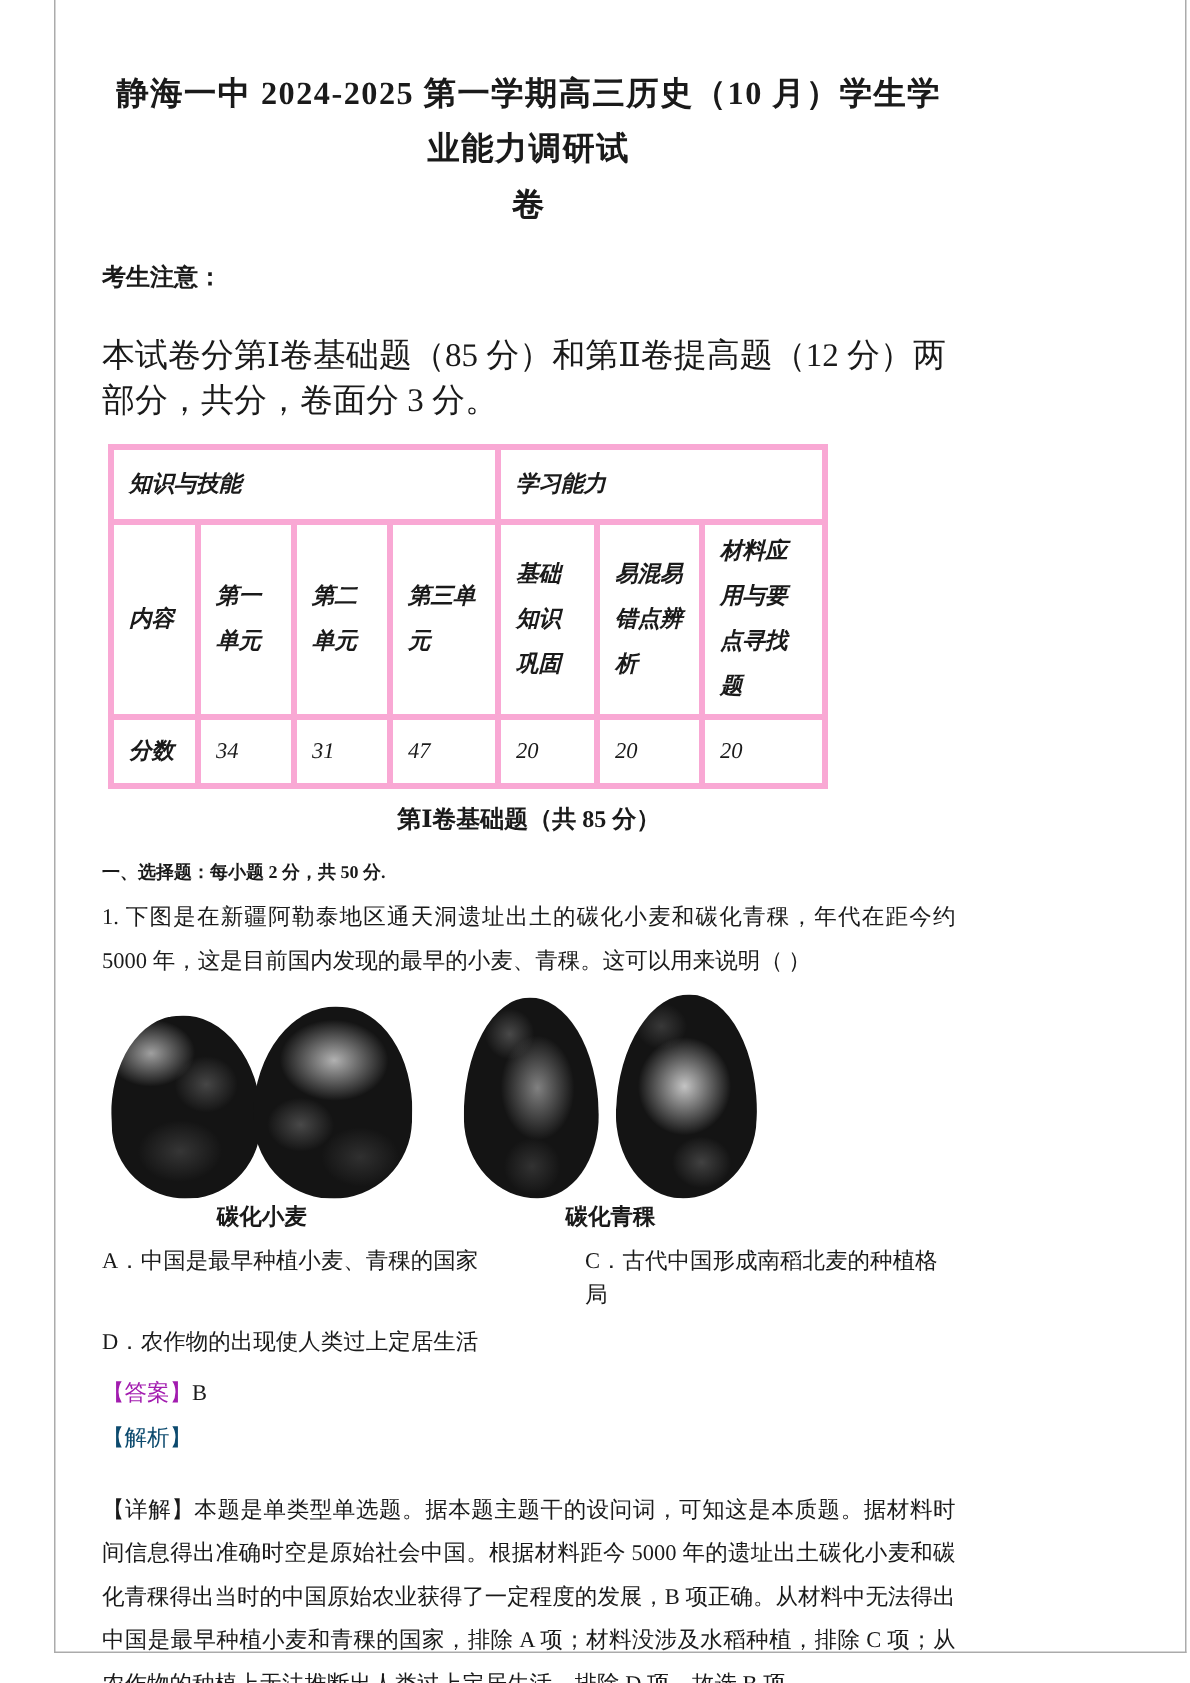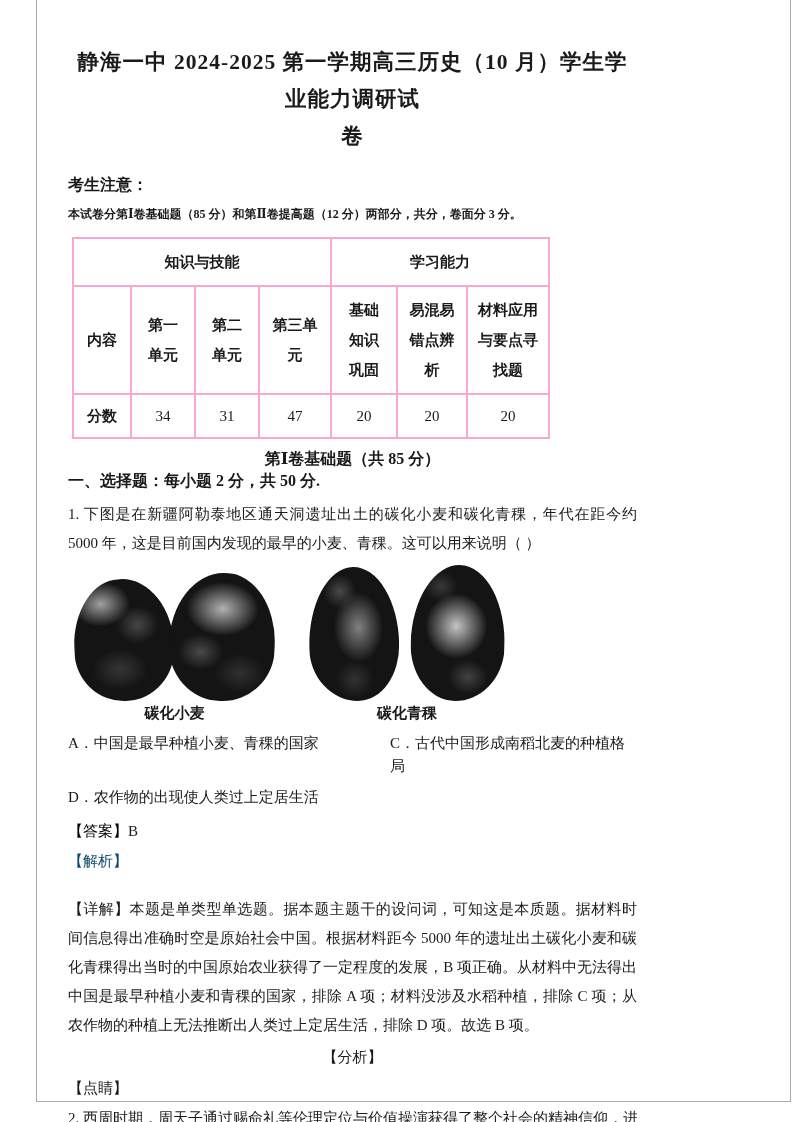--- a/index.html
+++ b/index.html
@@ -8,31 +8,31 @@
     font-family:"Liberation Serif","DejaVu Serif",serif;
     color:#1a1a1a;font-size:15px;
   }
   .page{position:relative;width:727px;height:1122px;box-sizing:border-box;
     padding:44px 90px 0 68px;}
   .frame{position:absolute;left:36px;top:-6px;width:753px;height:1107px;
     border-left:1px solid #ababab;border-right:1px solid #ababab;
     border-bottom:1px solid #ababab;pointer-events:none;}
   .title{font-size:21.5px;font-weight:700;text-align:center;line-height:37px;letter-spacing:1px;}
   .notice-label{margin-top:20px;font-weight:700;font-size:16px;}
-  .notice-text{margin-top:10px;font-weight:700;font-size:12px;}
+  .notice-text{margin-top:26px;font-weight:400;font-size:22px;}
   table.score-table{margin-top:14px;margin-left:4px;border-collapse:collapse;
     table-layout:fixed;width:476px;}
-  table.score-table td{border:2px solid #f9a8d4;padding:3px 10px;font-size:15px;
-    vertical-align:middle;text-align:center;line-height:30px;word-break:break-all;}
+  table.score-table td{border:4px solid #f9a8d4;padding:3px 10px;font-size:15px;
+    vertical-align:middle;text-align:left;line-height:30px;word-break:break-all;font-style:italic;}
   tr.r1 td{height:40px;font-weight:700;}
   tr.r2 td{height:100px;font-weight:700;}
   tr.r3 td{height:36px;}
   tr.r3 td:first-child{font-weight:700;}
   .section-title{margin-top:10px;text-align:center;font-weight:700;font-size:16px;}
-  .part-title{margin-top:1px;font-weight:700;font-size:16px;font-family:Liberation Serif, serif;}
+  .part-title{margin-top:16px;font-weight:700;font-size:12px;font-family:Liberation Serif, serif;}
   .stem{margin-top:8px;line-height:29px;text-align:justify;}
   .figure{margin-top:5px;display:flex;align-items:flex-end;gap:34px;padding-left:6px;height:160px;}
   .seed-group{display:flex;flex-direction:column;align-items:center;}
   .seeds{display:flex;align-items:flex-end;}
   .seed{background-color:#141414;}
   .seed-a{width:100px;height:122px;border-radius:48% 52% 50% 50%/56% 58% 44% 42%;
     transform:rotate(-2deg);margin-right:-5px;
     background-image:
       radial-gradient(ellipse 45% 28% at 28% 20%, rgba(195,195,195,.8), rgba(0,0,0,0) 65%),
       radial-gradient(ellipse 30% 22% at 64% 38%, rgba(120,120,120,.5), rgba(0,0,0,0) 70%),
@@ -138,21 +138,21 @@
     </div>
   </div>
 
   <div class="options">
     <div>A．中国是最早种植小麦、青稞的国家</div>
     <div>C．古代中国形成南稻北麦的种植格局</div>
     <div>D．农作物的出现使人类过上定居生活</div>
   </div>
 
   <div class="answer-line">
-    <span class="answer-label" id="answer-label" style="color: #000000;">【答案】</span><span>B</span>
+    <span class="answer-label" id="answer-label" style="color: #a21caf;">【答案】</span><span>B</span>
   </div>
 
   <div class="jiexi-line">
     <span id="jiexi-label" style="color: #0c4a6e;">【解析】</span>
   </div>
 
   <div class="detail">【详解】本题是单类型单选题。据本题主题干的设问词，可知这是本质题。据材料时间信息得出准确时空是原始社会中国。根据材料距今 5000 年的遗址出土碳化小麦和碳化青稞得出当时的中国原始农业获得了一定程度的发展，B 项正确。从材料中无法得出中国是最早种植小麦和青稞的国家，排除 A 项；材料没涉及水稻种植，排除 C 项；从农作物的种植上无法推断出人类过上定居生活，排除 D 项。故选 B 项。</div>
 
   <div class="tag-line">【分析】</div>
   <div class="tag-line2">【点睛】</div>

